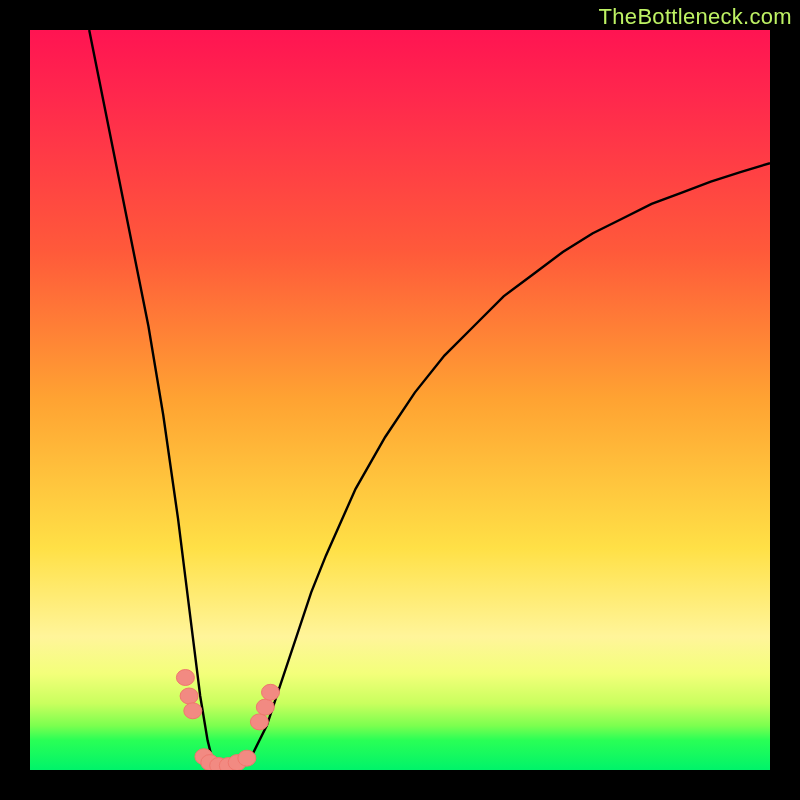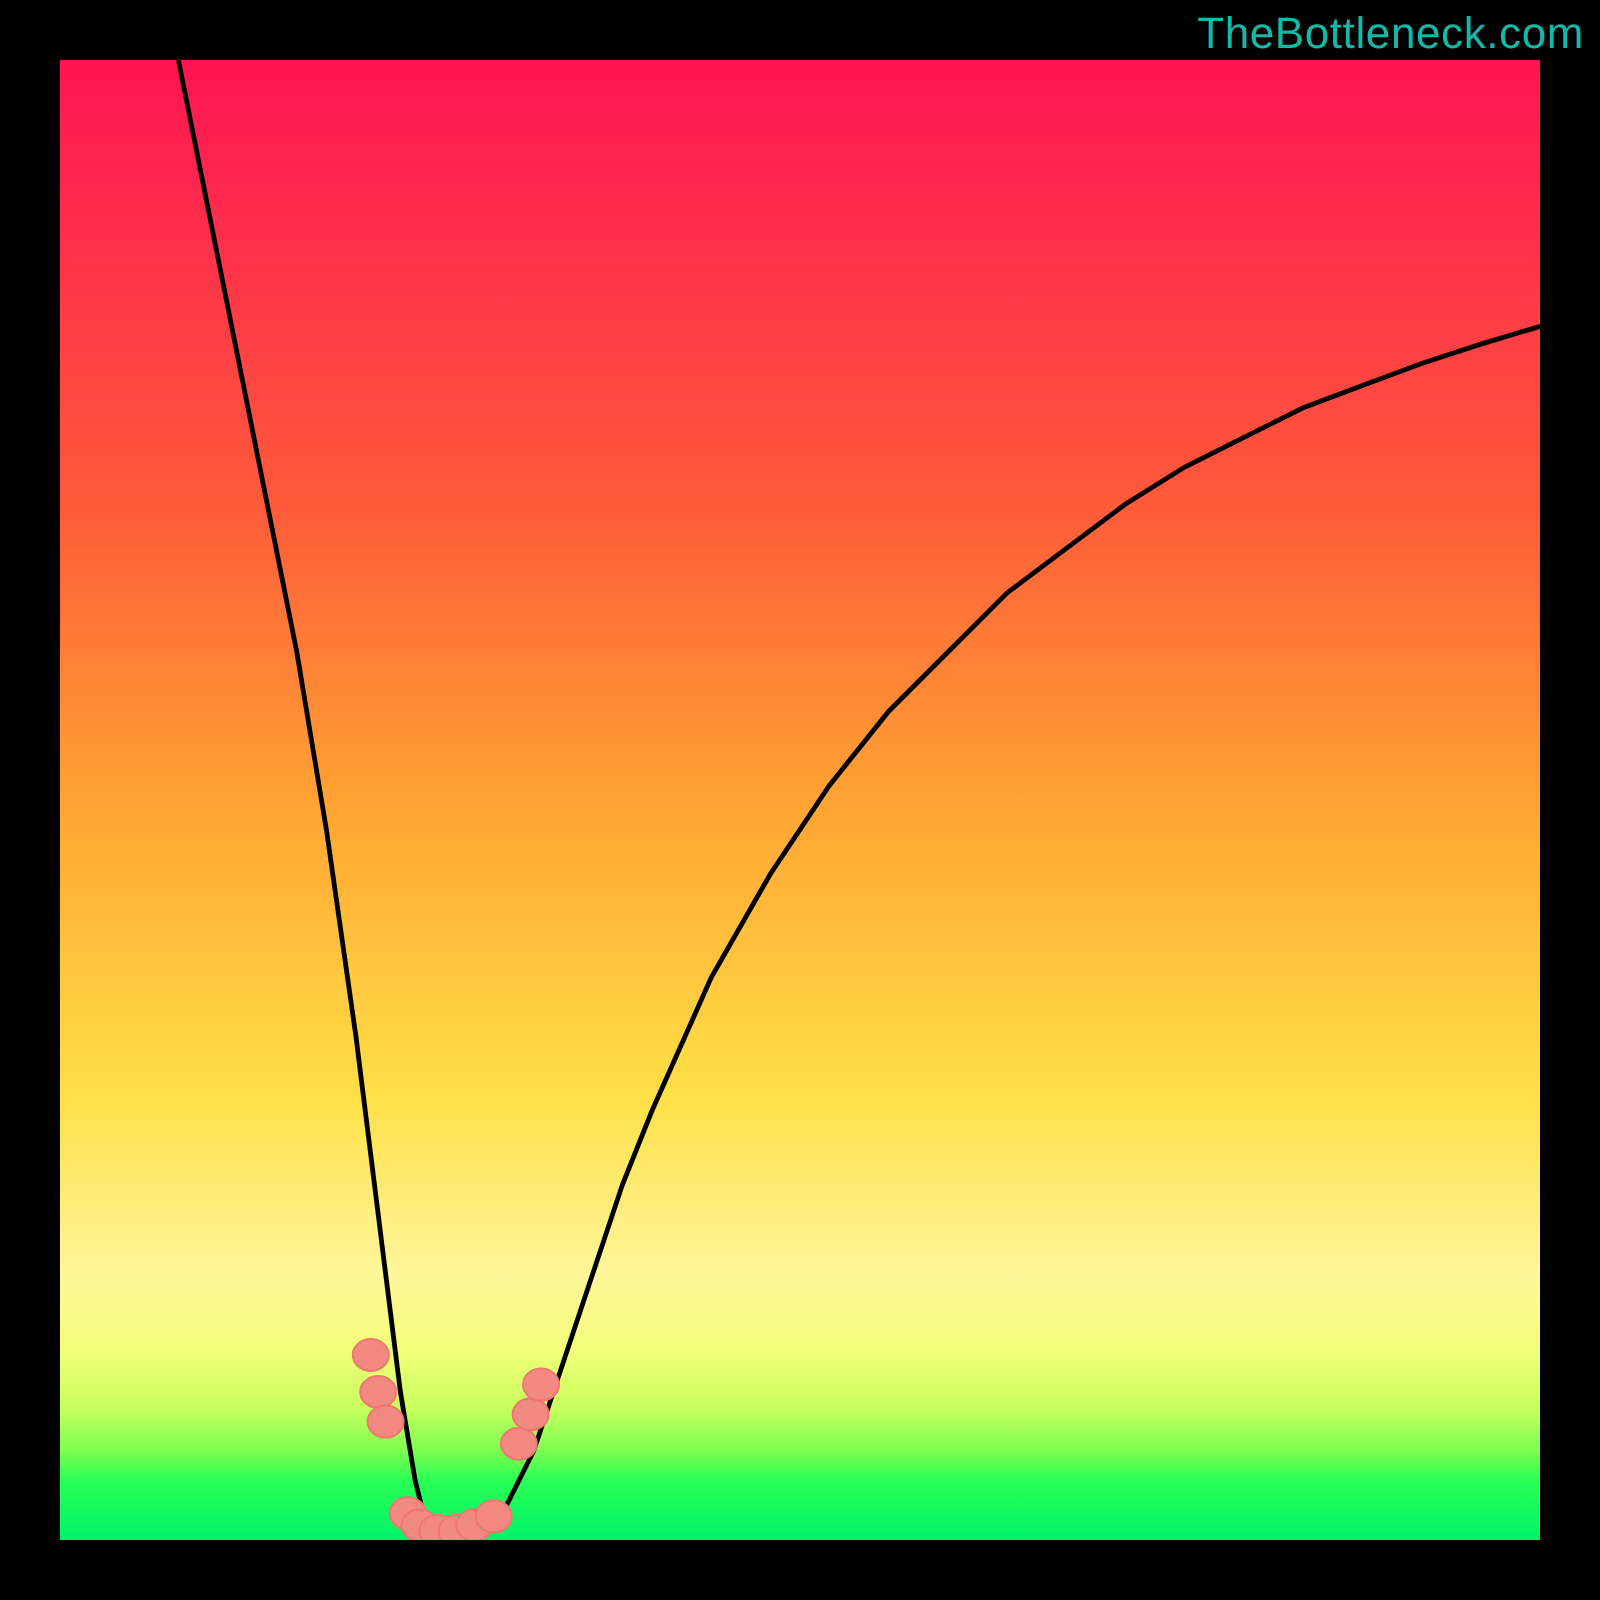--- a/index.html
+++ b/index.html
@@ -43,21 +43,21 @@
     position: absolute;
     left: 0;
     top: 0;
     width: 740px;
     height: 740px;
   }
   .watermark {
     position: absolute;
     top: 4px;
     right: 8px;
-    color: #14b8a6;
+    color: #bef264;
     font-size: 22px;
     letter-spacing: 0.3px;
     font-weight: 500;
     user-select: none;
   }
 </style>
 </head>
 <body>
 
 <div class="frame">

